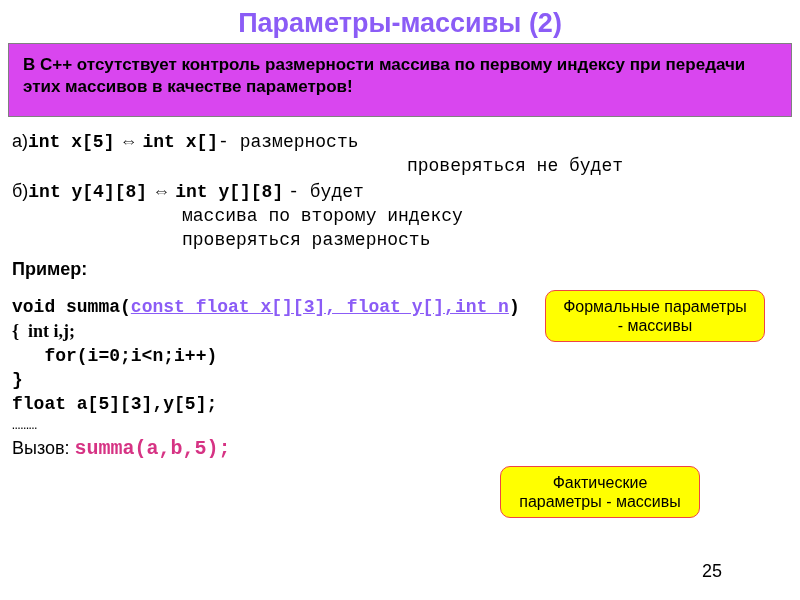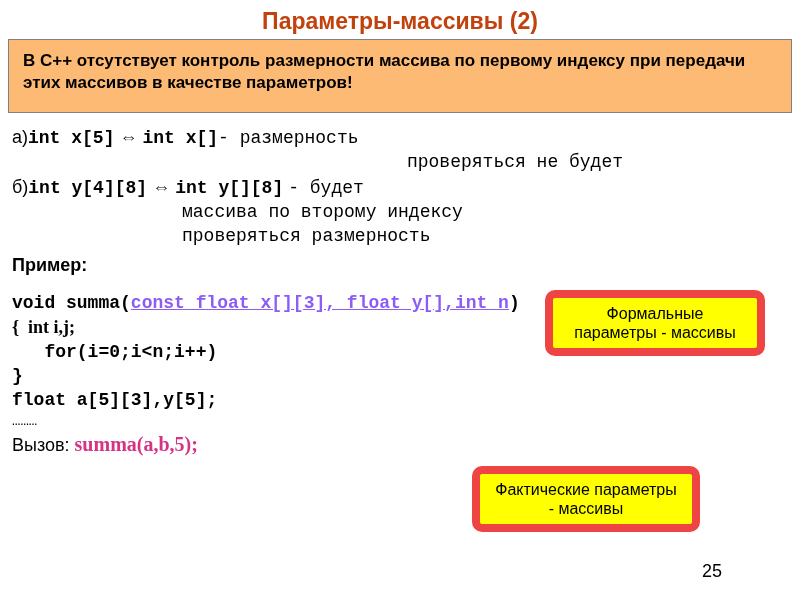--- a/index.html
+++ b/index.html
@@ -14,27 +14,27 @@
   }
   .slide {
     position: relative;
     width: 800px;
     height: 600px;
     padding: 0;
   }
   .title {
     text-align: center;
     font-weight: bold;
-    font-size: 23px;
-    color: #c2410c;
+    font-size: 27px;
+    color: #8b5cf6;
     padding: 8px 0 4px 0;
   }
   .infobox {
     margin: 0 8px 12px 8px;
-    background: #fdba74;
+    background: #d946ef;
     border: 1px solid #808080;
     padding: 10px 14px 18px 14px;
     font-size: 17px;
     line-height: 1.3;
     font-weight: bold;
     color: #000;
   }
   .content {
     padding: 0 12px 0 12px;
     font-size: 18px;
@@ -46,35 +46,35 @@
   .indent1 { padding-left: 230px; text-align: center; }
   .indent2 { padding-left: 170px; }
   .example-label { font-weight: bold; margin-top: 4px; }
   .code-block {
     font-family: "Courier New", monospace;
     font-size: 18px;
     line-height: 1.35;
     margin-top: 14px;
   } 
   .pink { color: #8b5cf6; text-decoration: underline; }
-  .call { color: #d63384; font-family: Liberation Serif, serif; font-size: 20px; }
+  .call { color: #d63384; font-family: Liberation Mono, monospace; font-size: 20px; }
   .dots { font-size: 14px; }
   .callout {
     position: absolute;
     background: #ffff00;
-    border: 8px solid #ef4444;
+    border: 1px solid #ef4444;
     border-radius: 10px;
     padding: 6px 14px;
     font-size: 16px;
     text-align: center;
     line-height: 1.2;
     color: #000;
   }
   .callout.c1 { right: 35px; top: 290px; width: 220px; }
-  .callout.c2 { right: 100px; top: 466px; width: 228px; }
+  .callout.c2 { right: 100px; top: 466px; width: 200px; }
   .page-num {
     position: absolute;
     right: 78px;
     bottom: 18px;
     font-size: 18px;
   }
 </style>
 </head>
 <body>
 

